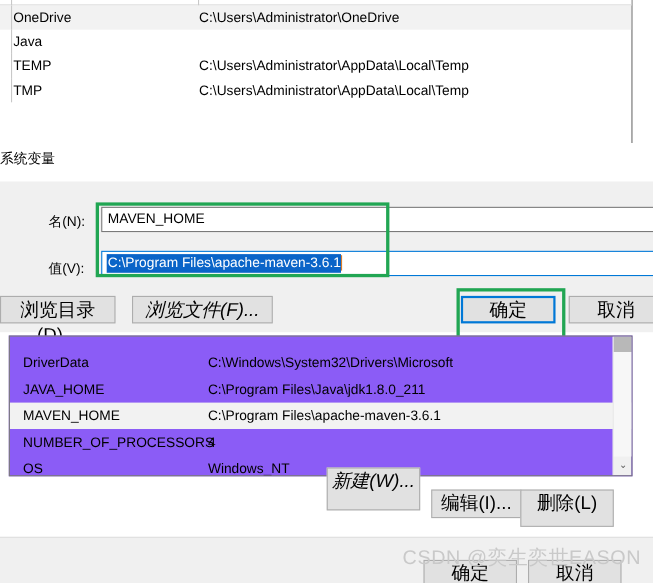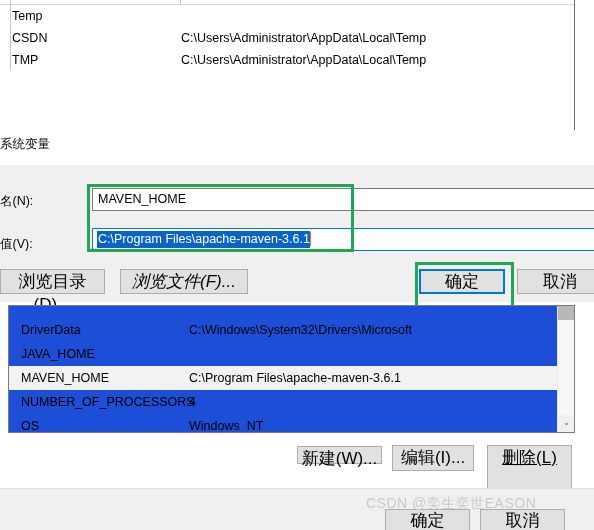--- a/index.html
+++ b/index.html
@@ -77,20 +77,21 @@
     position: absolute;
     left: 0px; top: 165px;
     width: 594px; height: 137px;
     background: #f0f0f0;
     box-sizing: border-box;
   }
   .field-label {
     position: absolute;
     font-size: 12.5px;
     color: #000000;
+    padding-left: 44px;
   }
   #label-name { left: 0px; top: 193px; }
   #label-value { left: 0px; top: 236px; }
 
   .field-input {
     position: absolute;
     height: 23px;
     line-height: 21px;
     background: #ffffff;
     box-sizing: border-box;
@@ -153,21 +154,21 @@
     pointer-events: none;
   }
   #green-fields { left: 87px; top: 184px; width: 267px; height: 68px; }
   #green-ok     { left: 415px; top: 262px; width: 99px; height: 47px; }
 
   
   #bottom-list {
     position: absolute;
     left: 8px; top: 305px;
     width: 567px; height: 128px;
-    background: #1d4ed8;
+    background: #8b5cf6;
     border: 1px solid #7a7a7a;
     box-sizing: border-box;
     overflow: hidden;
   }
   #bottom-list .inner { position: absolute; left: 0; top: -12px; width: 100%; }
   .bl-row {
     position: relative;
     height: 24px;
     line-height: 24px;
     white-space: nowrap;
@@ -201,65 +202,70 @@
     position: absolute;
     left: 0; bottom: 2px;
     width: 17px; height: 16px;
     text-align: center;
     line-height: 16px;
     font-size: 9px;
     color: #606060;
   }
 
   
-  #btn-new    { left: 297px; top: 446px; width: 85px; height: 18px; line-height: 24px; }
+  #btn-new    { left: 297px; top: 425px; width: 85px; height: 39px; line-height: 24px; font-style: italic; }
   #btn-edit   { left: 392px; top: 445px; width: 82px; height: 26px; line-height: 24px; }
-  #btn-delete { left: 487px; top: 445px; width: 85px; height: 44px; line-height: 24px; text-decoration: underline; }
+  #btn-delete { left: 473px; top: 445px; width: 85px; height: 34px; line-height: 24px; }
 
   
   #outer-footer {
     position: absolute;
     left: 0; top: 488px;
     width: 594px; height: 42px;
     background: #f0f0f0;
     border-top: 1px solid #dfdfdf;
     box-sizing: border-box;
   }
   #btn-ok-outer     { left: 385px; top: 509px; width: 85px; height: 26px; line-height: 22px; }
   #btn-cancel-outer { left: 480px; top: 509px; width: 85px; height: 26px; line-height: 22px; }
 
   
   #watermark {
     position: absolute;
     left: 366px; top: 495px;
-    font-size: 14px;
+    font-size: 18px;
     color: #c9c9c9;
     white-space: nowrap;
     letter-spacing: 0.5px;
     pointer-events: none;
     font-family: "Liberation Sans", "DejaVu Sans", sans-serif;
   }
 </style>
 </head>
 <body>
 
 <div id="top-list">
   <div id="top-header-rule">
     <div class="sep" style="left:10px"></div>
     <div class="sep" style="left:180px"></div>
   </div>
 
   <div style="position:absolute;left:0;top:5px;width:100%;">
+    <div class="lv-row alt">
+      <div class="lv-divider"></div>
+      <div class="lv-name">OneDrive</div>
+      <div class="lv-val">C:\Users\Administrator\OneDrive</div>
+    </div>
     <div class="lv-row">
       <div class="lv-divider"></div>
-      <div class="lv-name">Temp</div>
+      <div class="lv-name">Java</div>
     </div>
     <div class="lv-row">
       <div class="lv-divider"></div>
-      <div class="lv-name">CSDN</div>
+      <div class="lv-name">TEMP</div>
       <div class="lv-val">C:\Users\Administrator\AppData\Local\Temp</div>
     </div>
     <div class="lv-row">
       <div class="lv-divider"></div>
       <div class="lv-name">TMP</div>
       <div class="lv-val">C:\Users\Administrator\AppData\Local\Temp</div>
     </div>
   </div>
 </div>
 
@@ -283,20 +289,21 @@
 
 <div id="bottom-list">
   <div class="inner">
     <div class="bl-row"></div>
     <div class="bl-row">
       <div class="bl-name">DriverData</div>
       <div class="bl-val">C:\Windows\System32\Drivers\Microsoft</div>
     </div>
     <div class="bl-row">
       <div class="bl-name">JAVA_HOME</div>
+      <div class="bl-val">C:\Program Files\Java\jdk1.8.0_211</div>
     </div>
     <div class="bl-row alt">
       <div class="bl-name">MAVEN_HOME</div>
       <div class="bl-val">C:\Program Files\apache-maven-3.6.1</div>
     </div>
     <div class="bl-row">
       <div class="bl-name">NUMBER_OF_PROCESSORS</div>
       <div class="bl-val">4</div>
     </div>
     <div class="bl-row">

